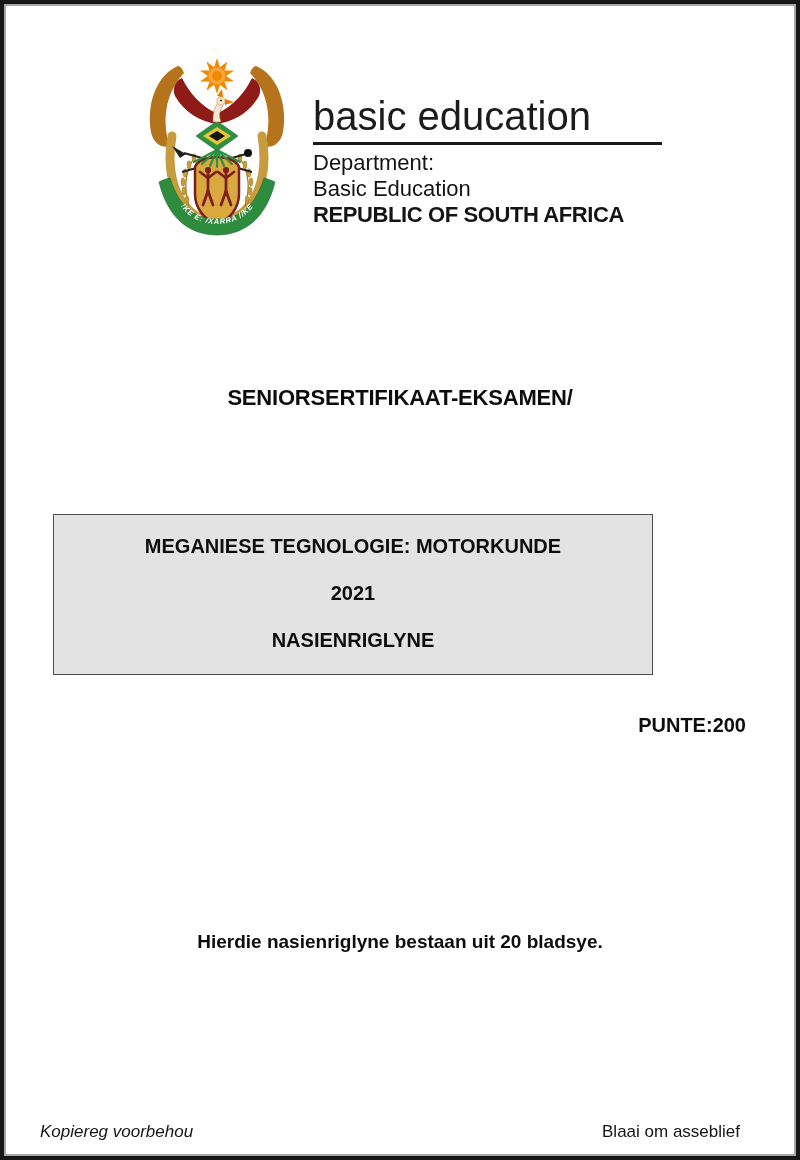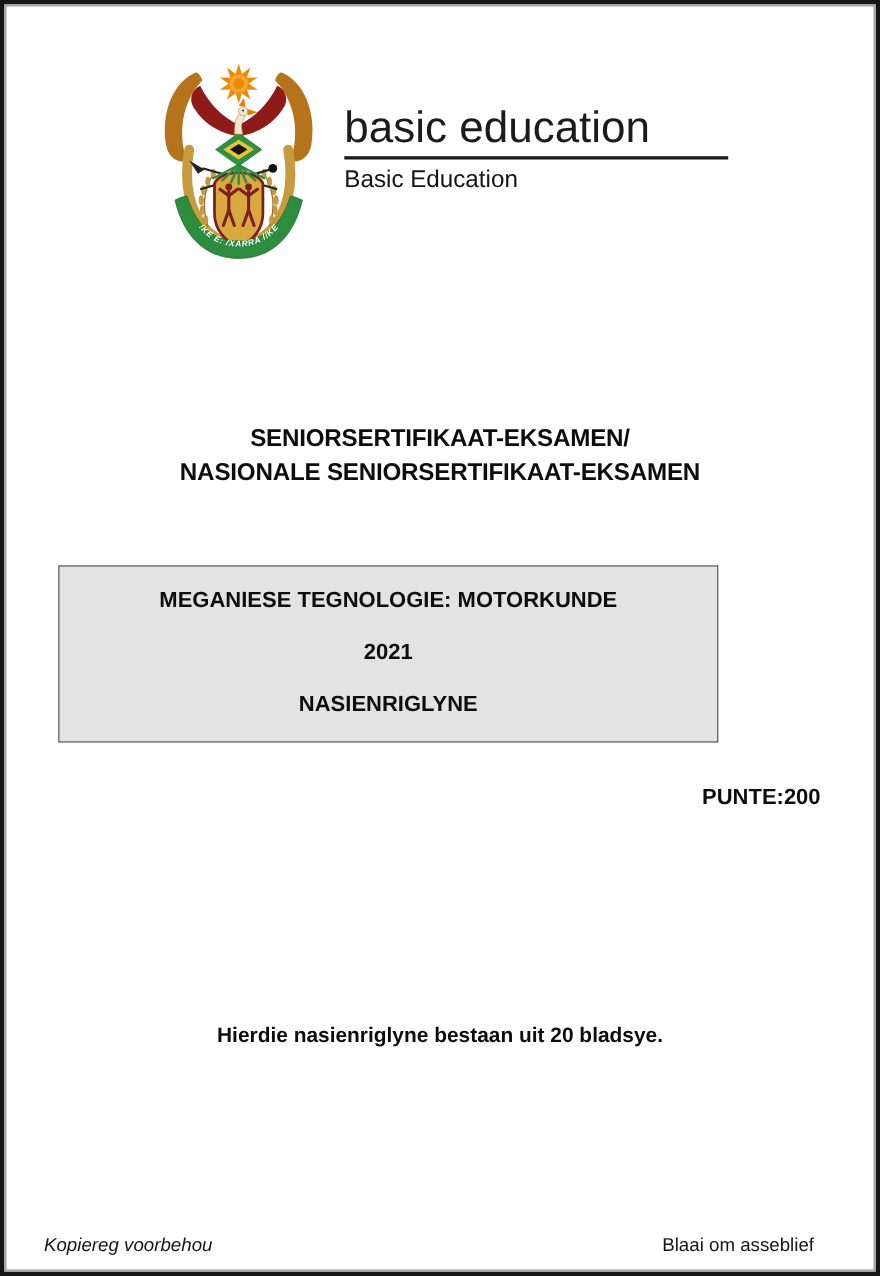--- a/index.html
+++ b/index.html
@@ -156,27 +156,28 @@
       <path d="M17,124 C27,165 52,177 75,177 C98,177 123,165 133,124 C129,122 126,121 122,120 C112,152 94,161 75,161 C56,161 38,152 28,120 C24,121 20,122 17,124 Z" fill="#2e8c3f" stroke="#1f6b2d" stroke-width="0.6"></path>
       <text font-size="7.5" fill="#ffffff" font-weight="bold" font-style="italic" letter-spacing="0.8" font-family="Liberation Sans, sans-serif">
         <textPath href="#mottoPath" startOffset="50%" text-anchor="middle">!KE E: /XARRA //KE</textPath>
       </text>
     </svg>
 
     <div class="brand-text">
       <div class="brand-title">basic education</div>
       <div class="brand-rule"></div>
       <div class="dept">
+        <div>Department:</div>
         <div>Basic Education</div>
+        <div class="bold">REPUBLIC OF SOUTH AFRICA</div>
       </div>
     </div>
 
     <div class="exam-title">
       <div>SENIORSERTIFIKAAT-EKSAMEN/</div>
-      <div>NASIONALE SENIORSERTIFIKAAT-EKSAMEN</div>
     </div>
 
     <div class="subject-box">
       <div>MEGANIESE TEGNOLOGIE: MOTORKUNDE</div>
       <div>2021</div>
       <div>NASIENRIGLYNE</div>
     </div>
 
     <div class="marks">
       <span>PUNTE:</span>

